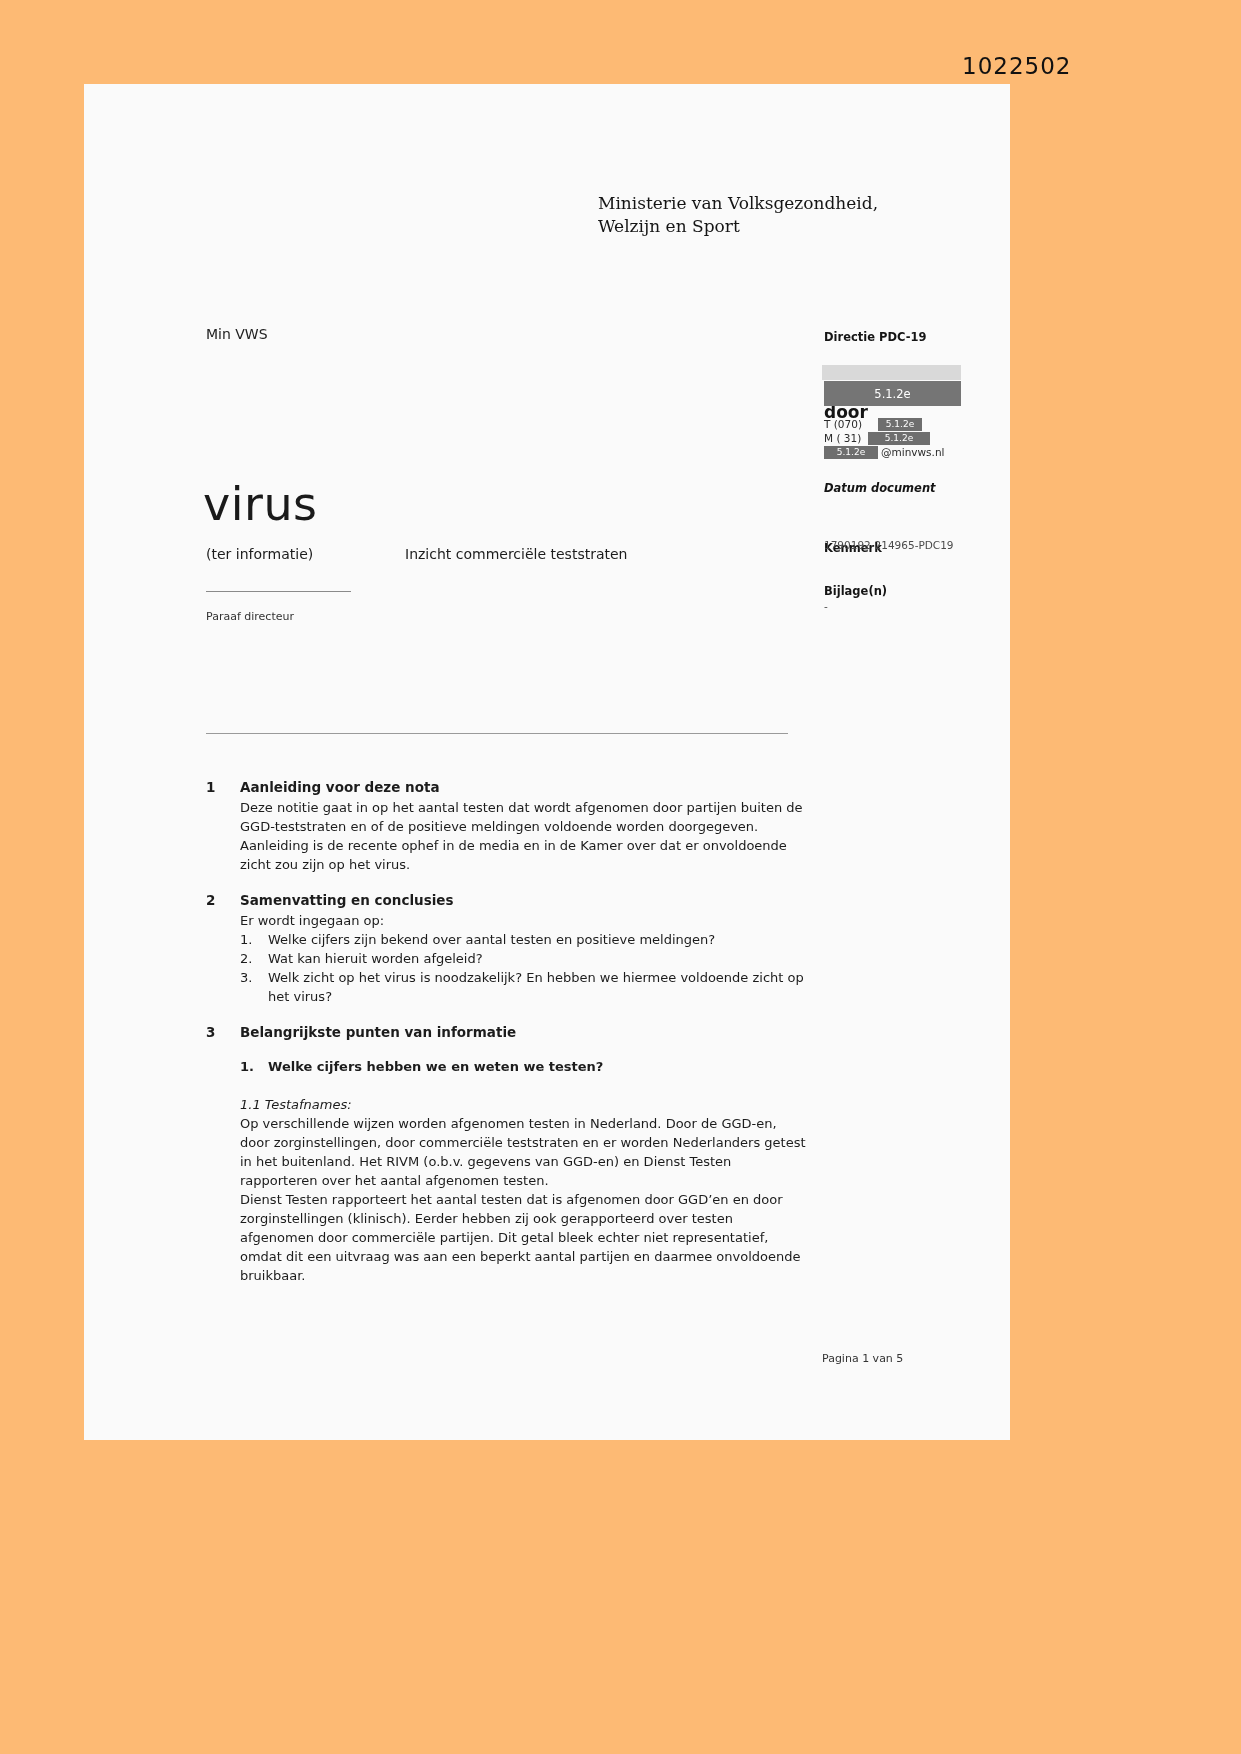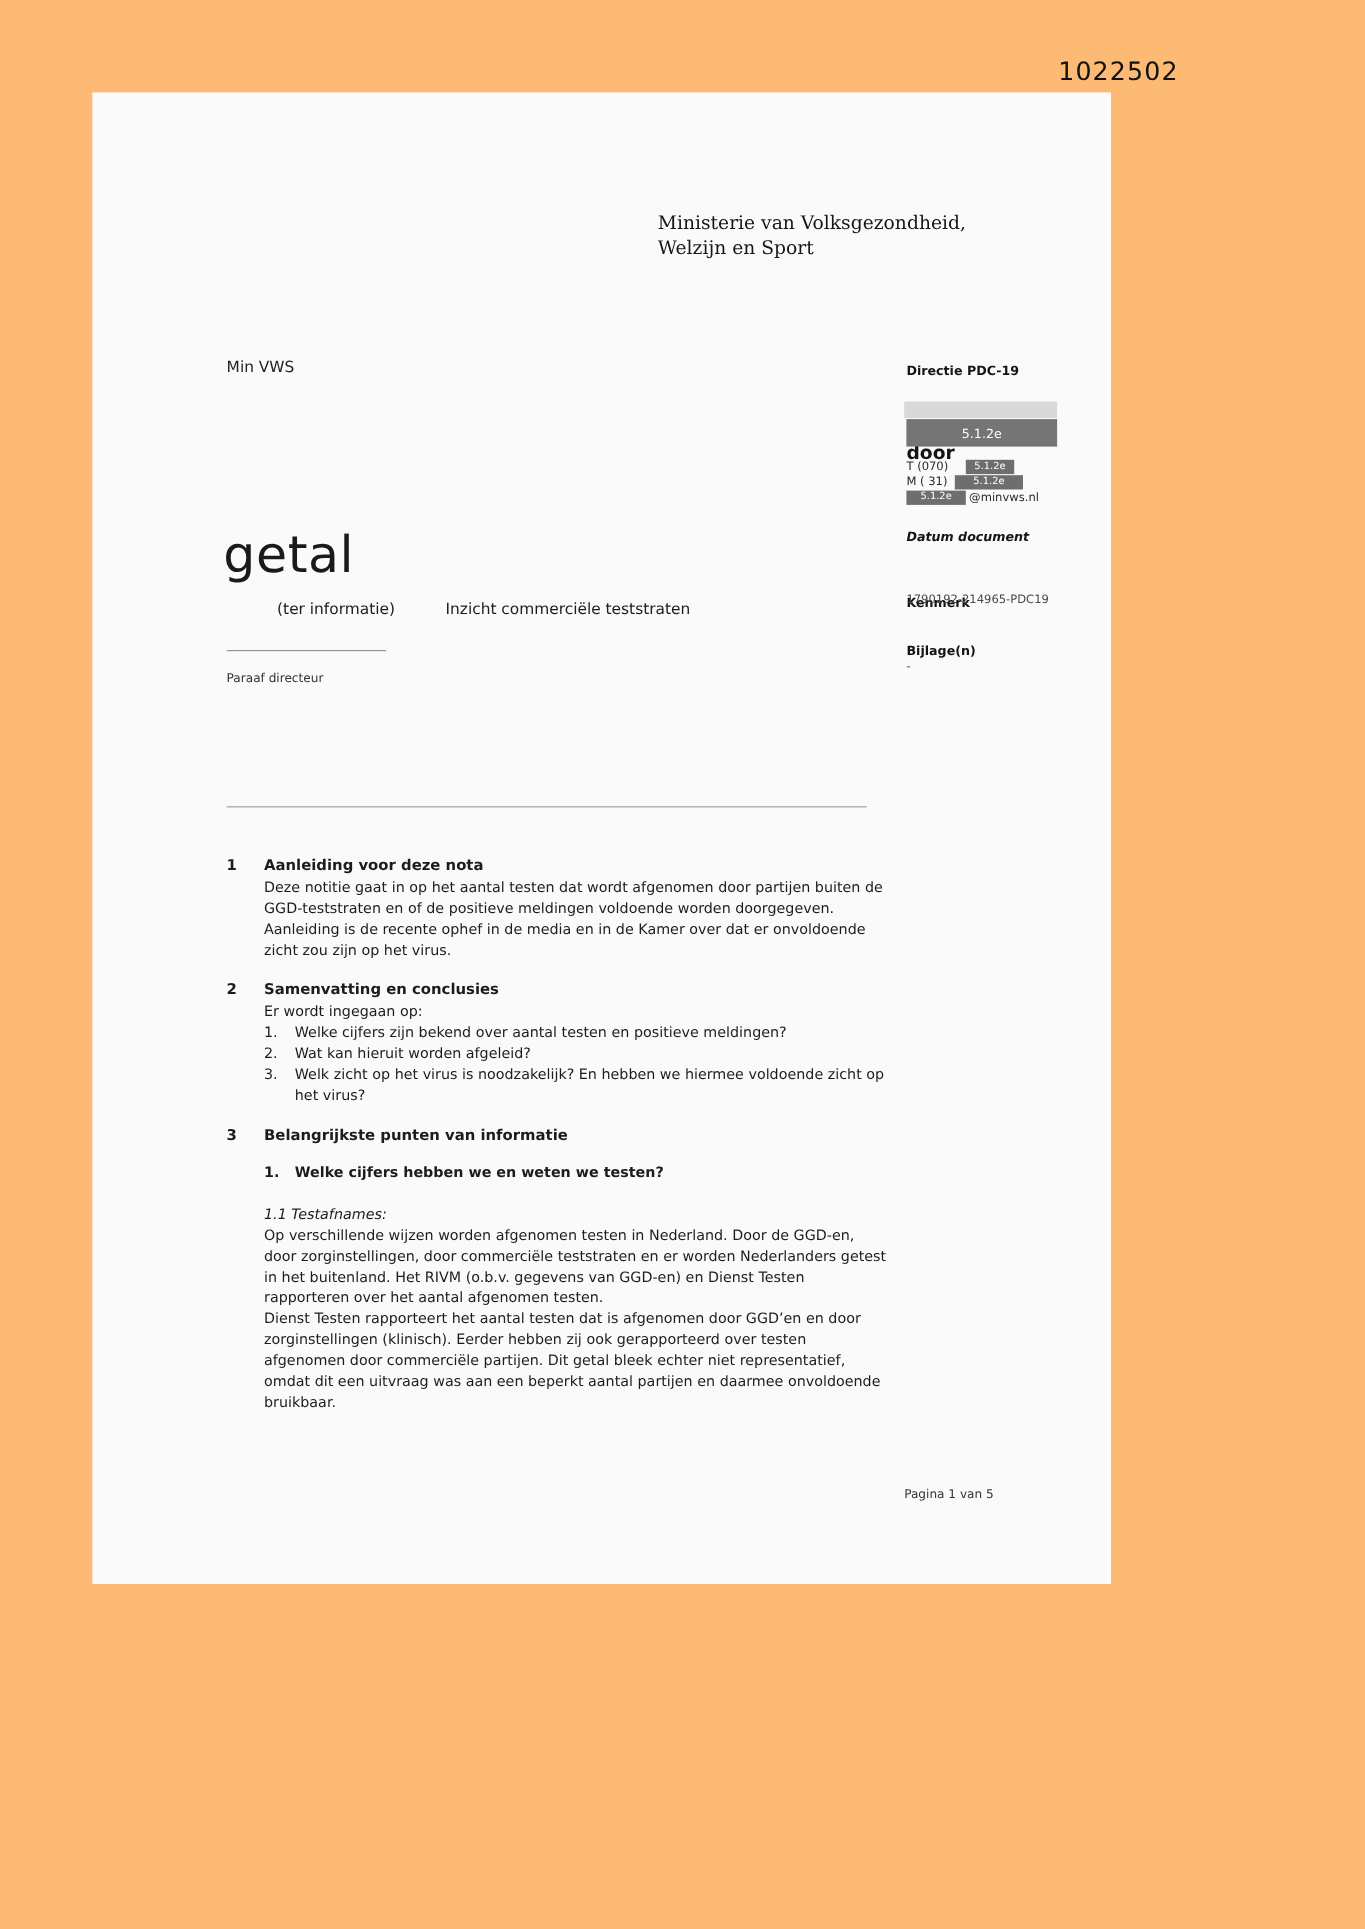--- a/index.html
+++ b/index.html
@@ -62,21 +62,21 @@
   
   .nota{
     position:absolute;left:203px;top:480px;
     font-size:46px;line-height:48px;font-weight:400;color:#1a1a1a;
     letter-spacing:0.5px;
   }
   .subject-row{
     position:absolute;left:206px;top:546px;width:600px;
     font-size:14px;color:#1c1c1c;display:flex;
   }
-  .subject-row .type{width:199px;flex:0 0 199px;text-align:center;}
+  .subject-row .type{width:199px;flex:0 0 199px;}
   .paraaf-line{
     position:absolute;left:206px;top:591px;width:145px;height:0;
     border-top:1px solid #8a8a8a;
   }
   .paraaf-label{
     position:absolute;left:206px;top:610px;
     font-size:11px;color:#333;
   }
   .divider{
     position:absolute;left:206px;top:733px;width:582px;height:0;
@@ -141,21 +141,21 @@
     <span class="redaction-small" style="left:0;top:0;width:54px;">5.1.2e</span>
     <span style="position:absolute;left:57px;top:0;">@minvws.nl</span>
   </div>
 
   <div class="meta-label" style="top:481px;font-style:italic;">Datum document</div>
   <div class="meta-label" style="top:541px;">Kenmerk</div>
   <div class="meta-value" style="top:539px;">1790192-214965-PDC19</div>
   <div class="meta-label" style="top:584px;">Bijlage(n)</div>
   <div class="meta-value" style="top:600px;">-</div>
 
-  <div class="nota">getal</div>
+  <div class="nota">virus</div>
   <div class="subject-row">
     <span class="type">(ter informatie)</span>
     <span>Inzicht commerciële teststraten</span>
   </div>
   <div class="paraaf-line"></div>
   <div class="paraaf-label">Paraaf directeur</div>
   <div class="divider"></div>
 
   <div class="body-text">
 

